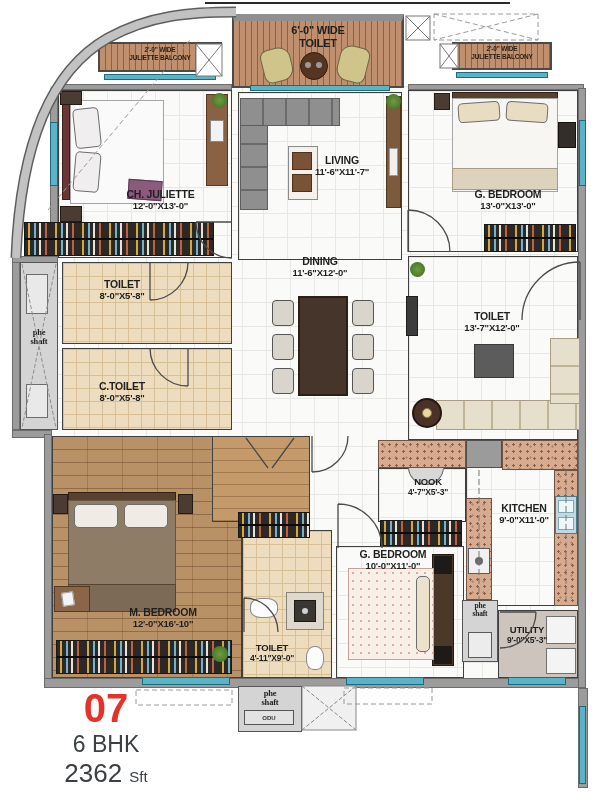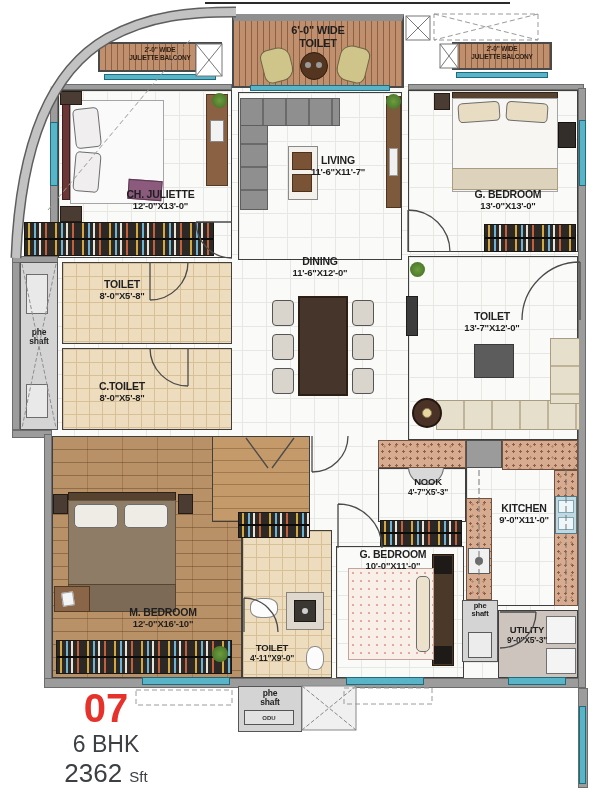--- a/index.html
+++ b/index.html
@@ -32,21 +32,21 @@
       #6fb3d2 9px 11px,transparent 11px 14px,#e8e3d8 14px 16px,transparent 16px 20px,
       #c2603c 20px 22px,transparent 22px 27px);}
   .wall{background:#9c9c9c;border:1px solid #6c6c6c;}
   .win{background:#58b4c6;border:1px solid #1f6b7e;}
   .shaft{background:#d4d4d4;border:1.4px solid #555;}
   .lbl{color:#1f1f1f;text-align:center;font-weight:bold;letter-spacing:-0.2px;line-height:1.18;}
   .rname{font-size:10.5px;}
   .rdim{font-size:9.5px;}
   .sm .rname{font-size:9.5px;} .sm .rdim{font-size:8.5px;}
   .jb{font-size:6.5px;line-height:1.25;color:#2a1d12;}
-  .shlbl{font-family:Liberation Sans, sans-serif;font-size:8.5px;line-height:1.05;color:#222;}
+  .shlbl{font-family:Liberation Serif, serif;font-size:8.5px;line-height:1.05;color:#222;}
   .furn{border:1px solid #6d6d6d;}
   .chair{background:#d9d5cd;border:1px solid #555;border-radius:4px;}
   .legend{ text-align:center;}
 </style>
 </head>
 <body>
 
 <div id="plan">
 
   <div class="abs tileW" style="left:50px;top:86px;width:528px;height:600px;"></div>
@@ -206,21 +206,21 @@
   <div class="abs win" style="left:579px;top:120px;width:7px;height:66px;"></div>
 
   <div class="abs" style="left:244px;top:710px;width:50px;height:15px;background:#e2e2e2;border:1px solid #555;text-align:center;font-size:6px;font-weight:bold;line-height:14px;color:#333;">
     <span>ODU</span>
   </div>
 
   <div class="abs lbl" style="left:88px;top:188px;width:145px;">
     <div class="rname">CH. JULIETTE</div>
     <div class="rdim">12'-0"X13'-0"</div>
   </div>
-  <div class="abs lbl" style="left:288px;top:154px;width:100px;">
+  <div class="abs lbl" style="left:288px;top:154px;width:108px;">
     <div class="rname">LIVING</div>
     <div class="rdim">11'-6"X11'-7"</div>
   </div>
   <div class="abs lbl" style="left:448px;top:188px;width:120px;">
     <div class="rname">G. BEDROOM</div>
     <div class="rdim">13'-0"X13'-0"</div>
   </div>
   <div class="abs lbl" style="left:62px;top:278px;width:120px;">
     <div class="rname">TOILET</div>
     <div class="rdim">8'-0"X5'-8"</div>

